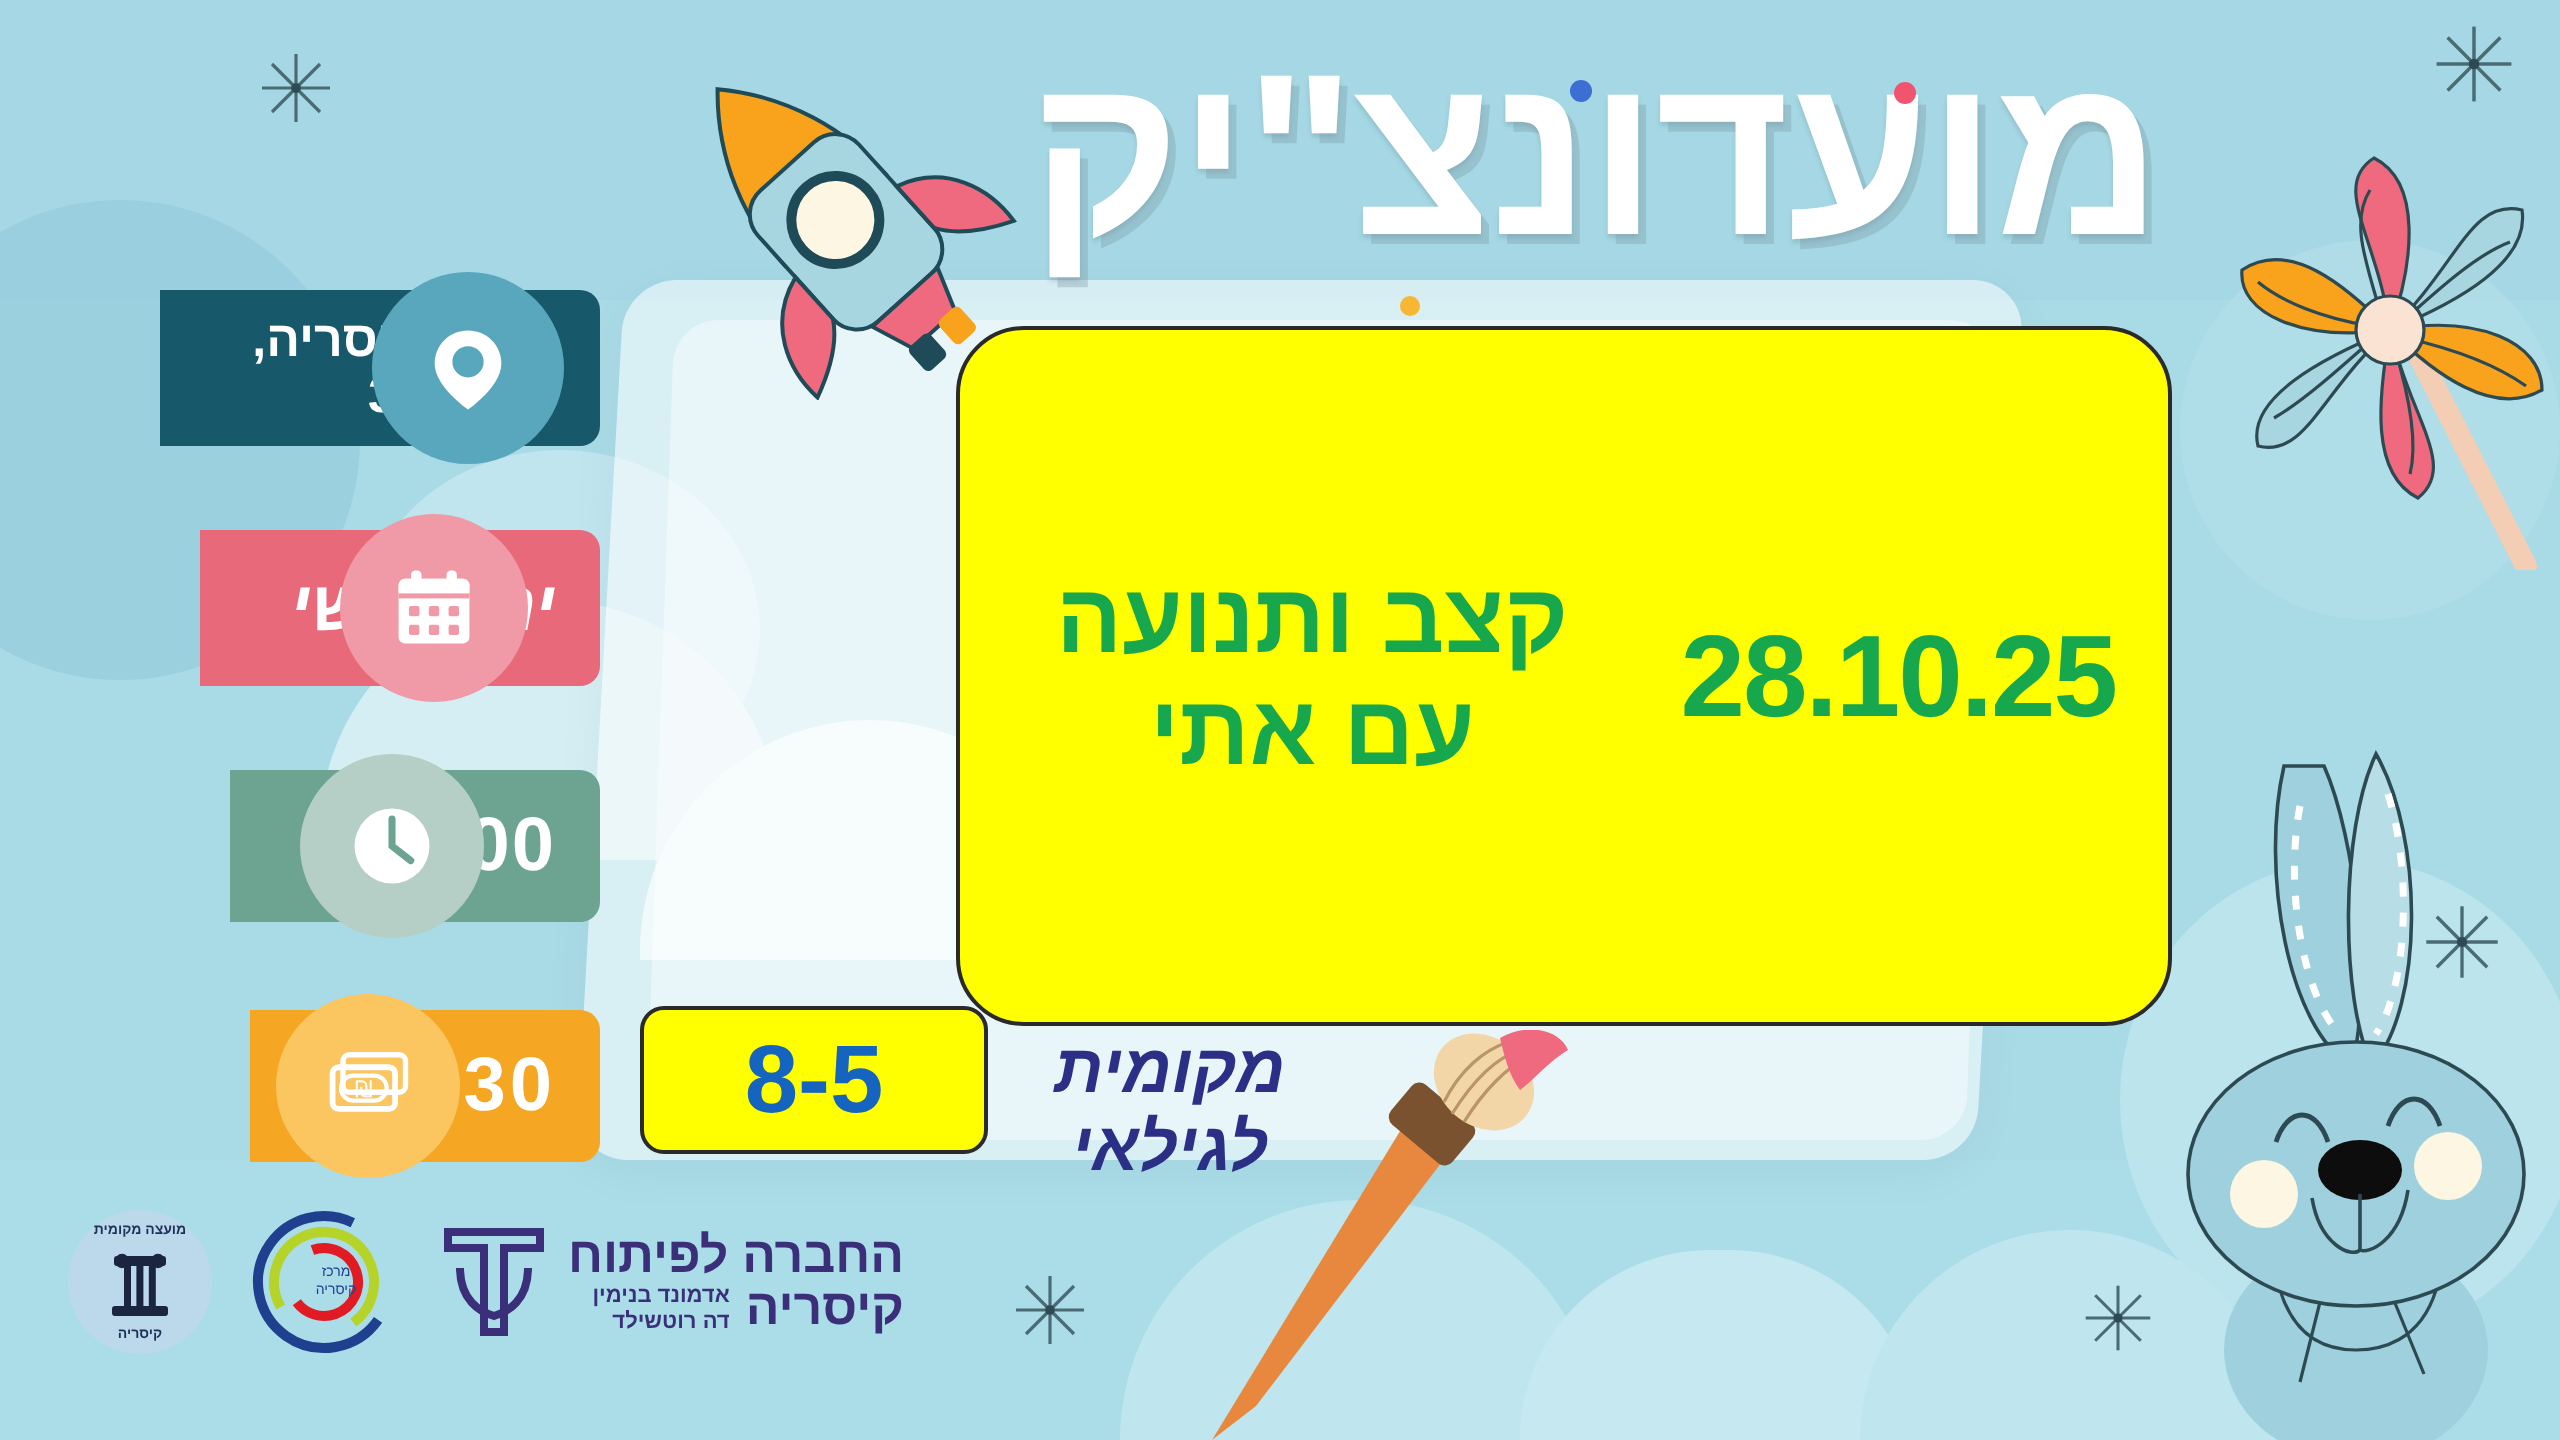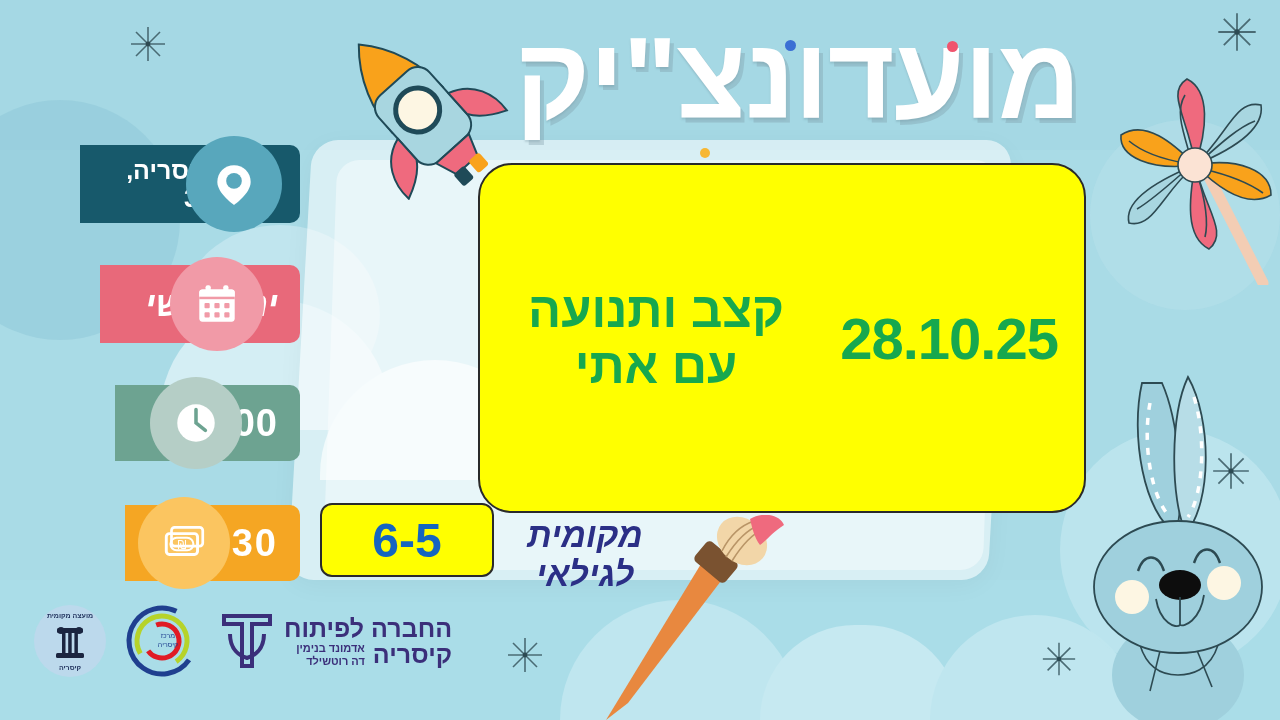--- a/index.html
+++ b/index.html
@@ -347,21 +347,21 @@
       </svg>
     </div>
   </div>
 
   <div class="yellow-box">
     <div class="yb-date">28.10.25</div>
     <div class="yb-line">קצב ותנועה עם אתי</div>
   </div>
 
   <div class="age-badge">
-    <span>6-5</span>
+    <span>8-5</span>
   </div>
   <div class="age-label">מקומית לגילאי</div>
 
   <div class="logos">
 
     <div class="logo-seal">
       <div class="seal-txt">מועצה מקומית</div>
       <svg width="34" height="38" viewBox="0 0 34 38">
         <rect x="4" y="6" width="26" height="5" rx="1.5" fill="#1b2540"></rect>
         <circle cx="8" cy="8.5" r="3.6" fill="#1b2540"></circle>

